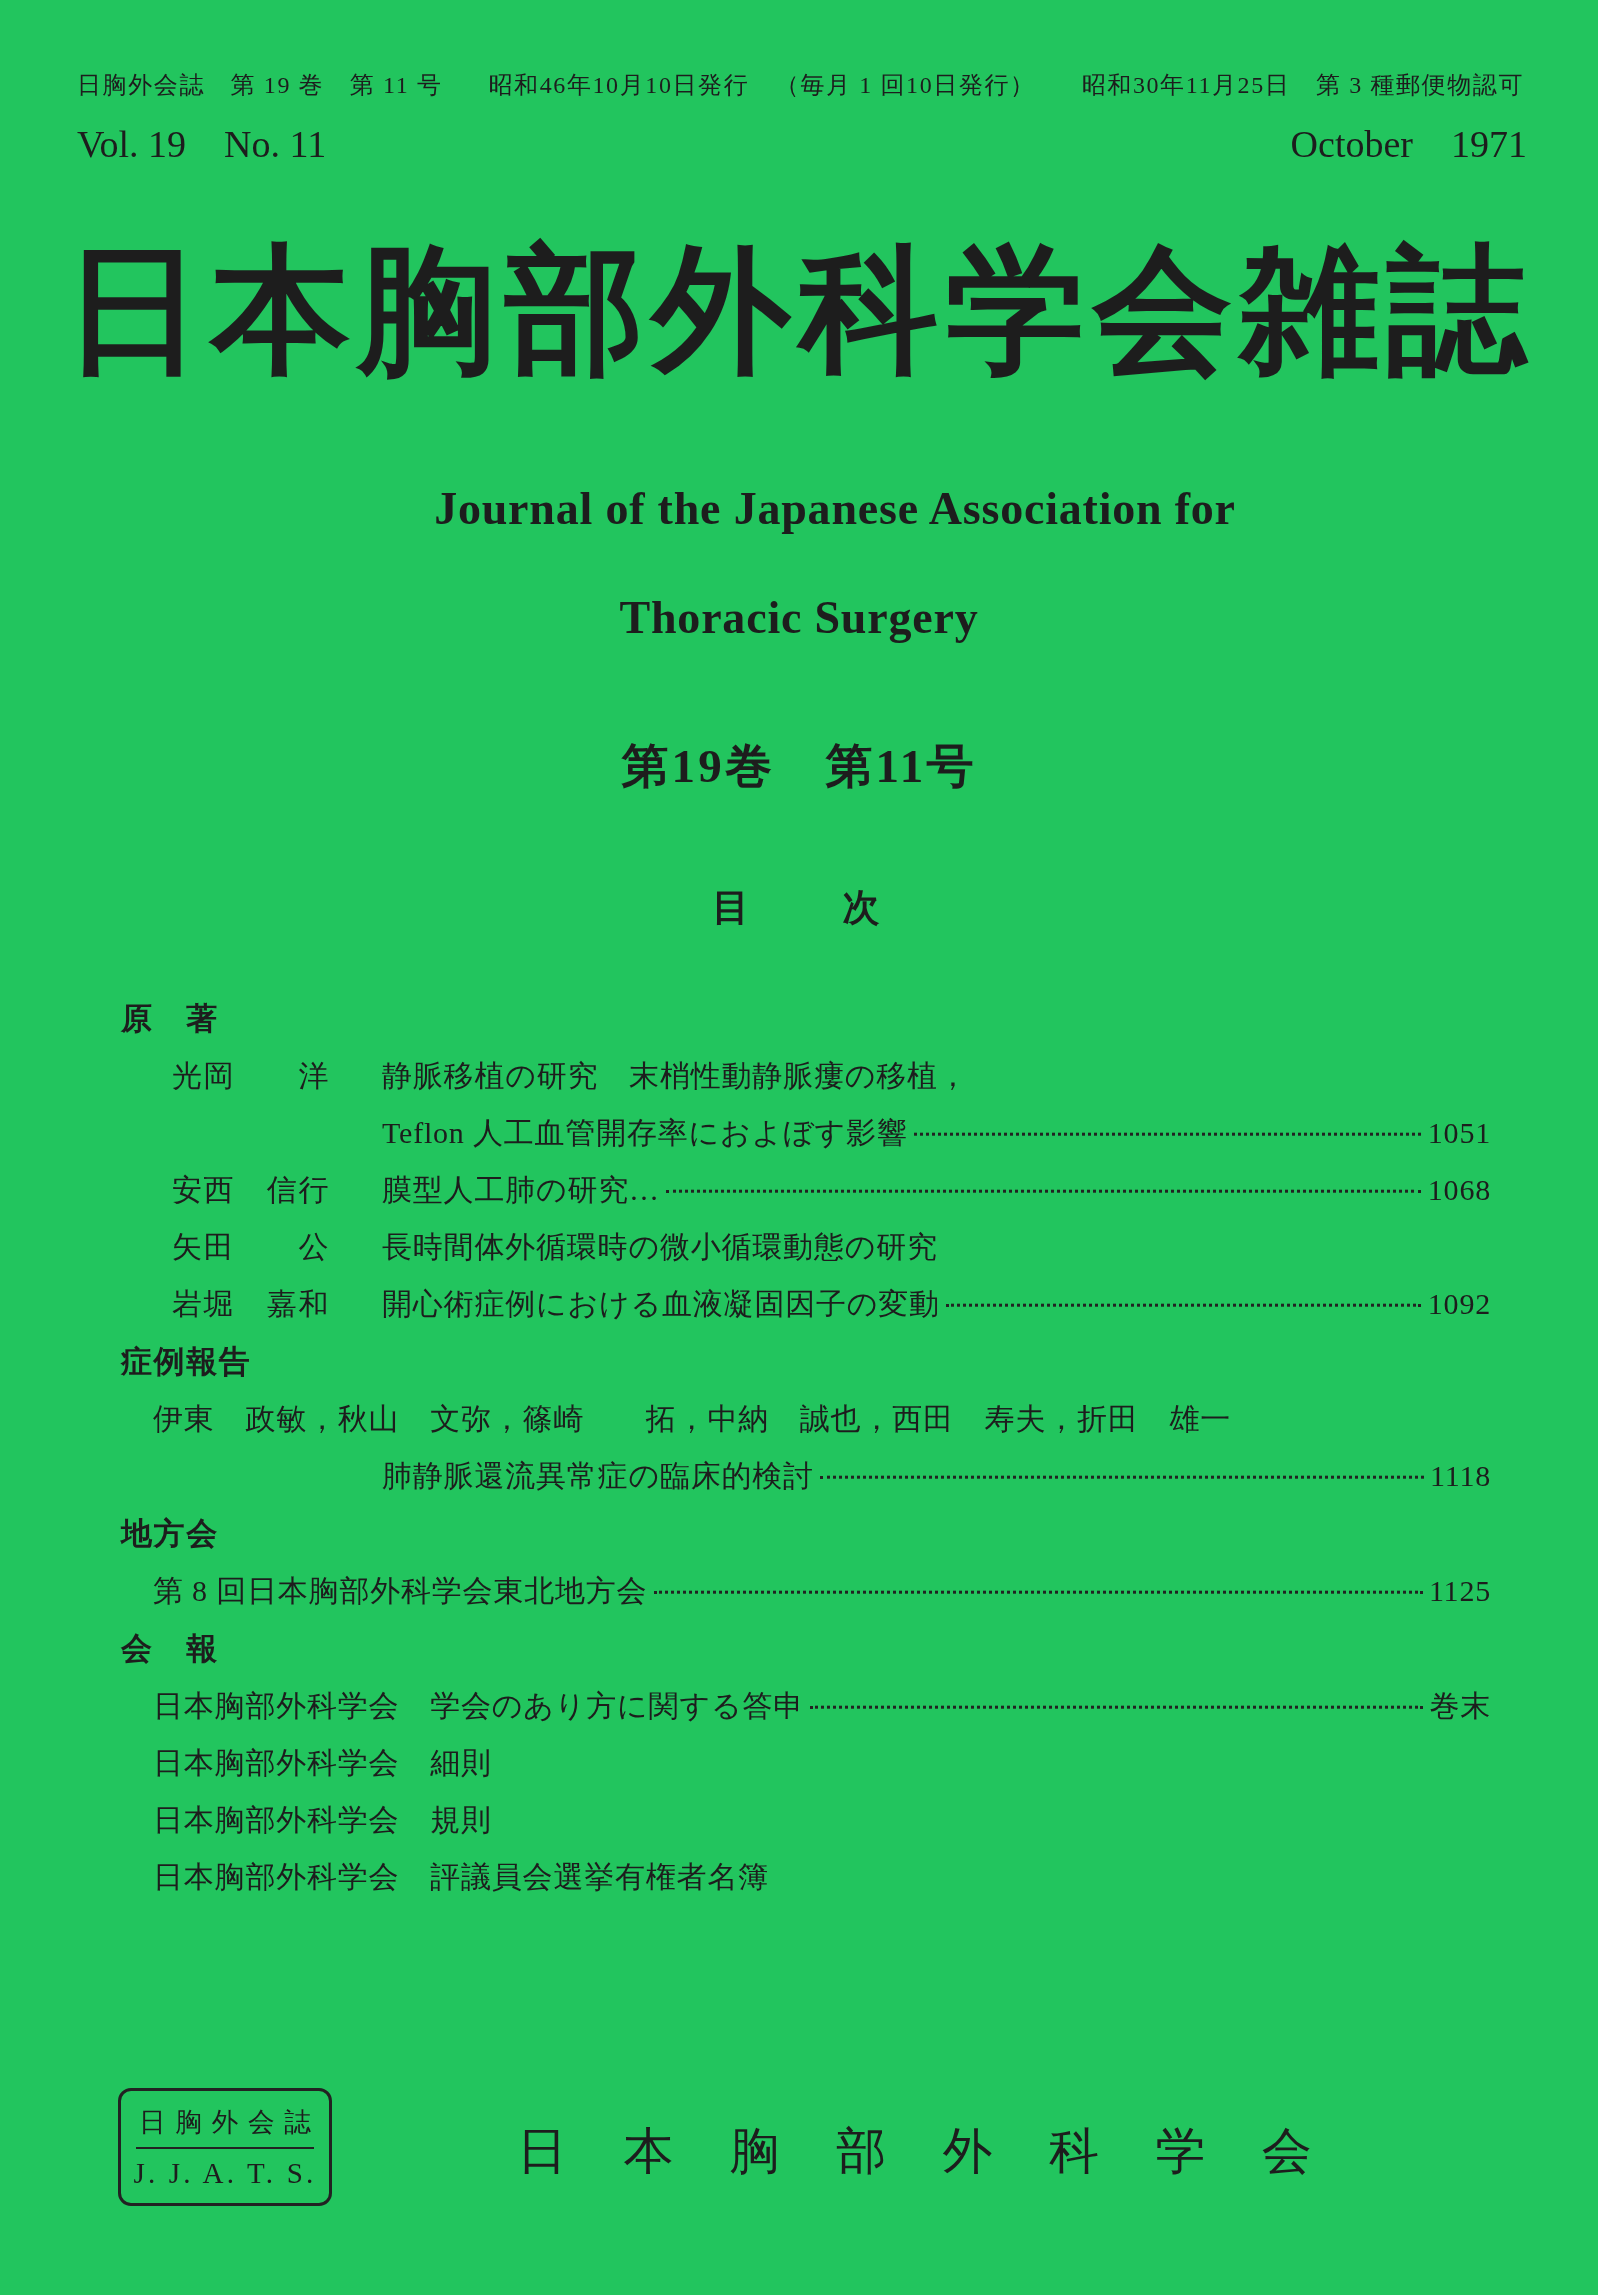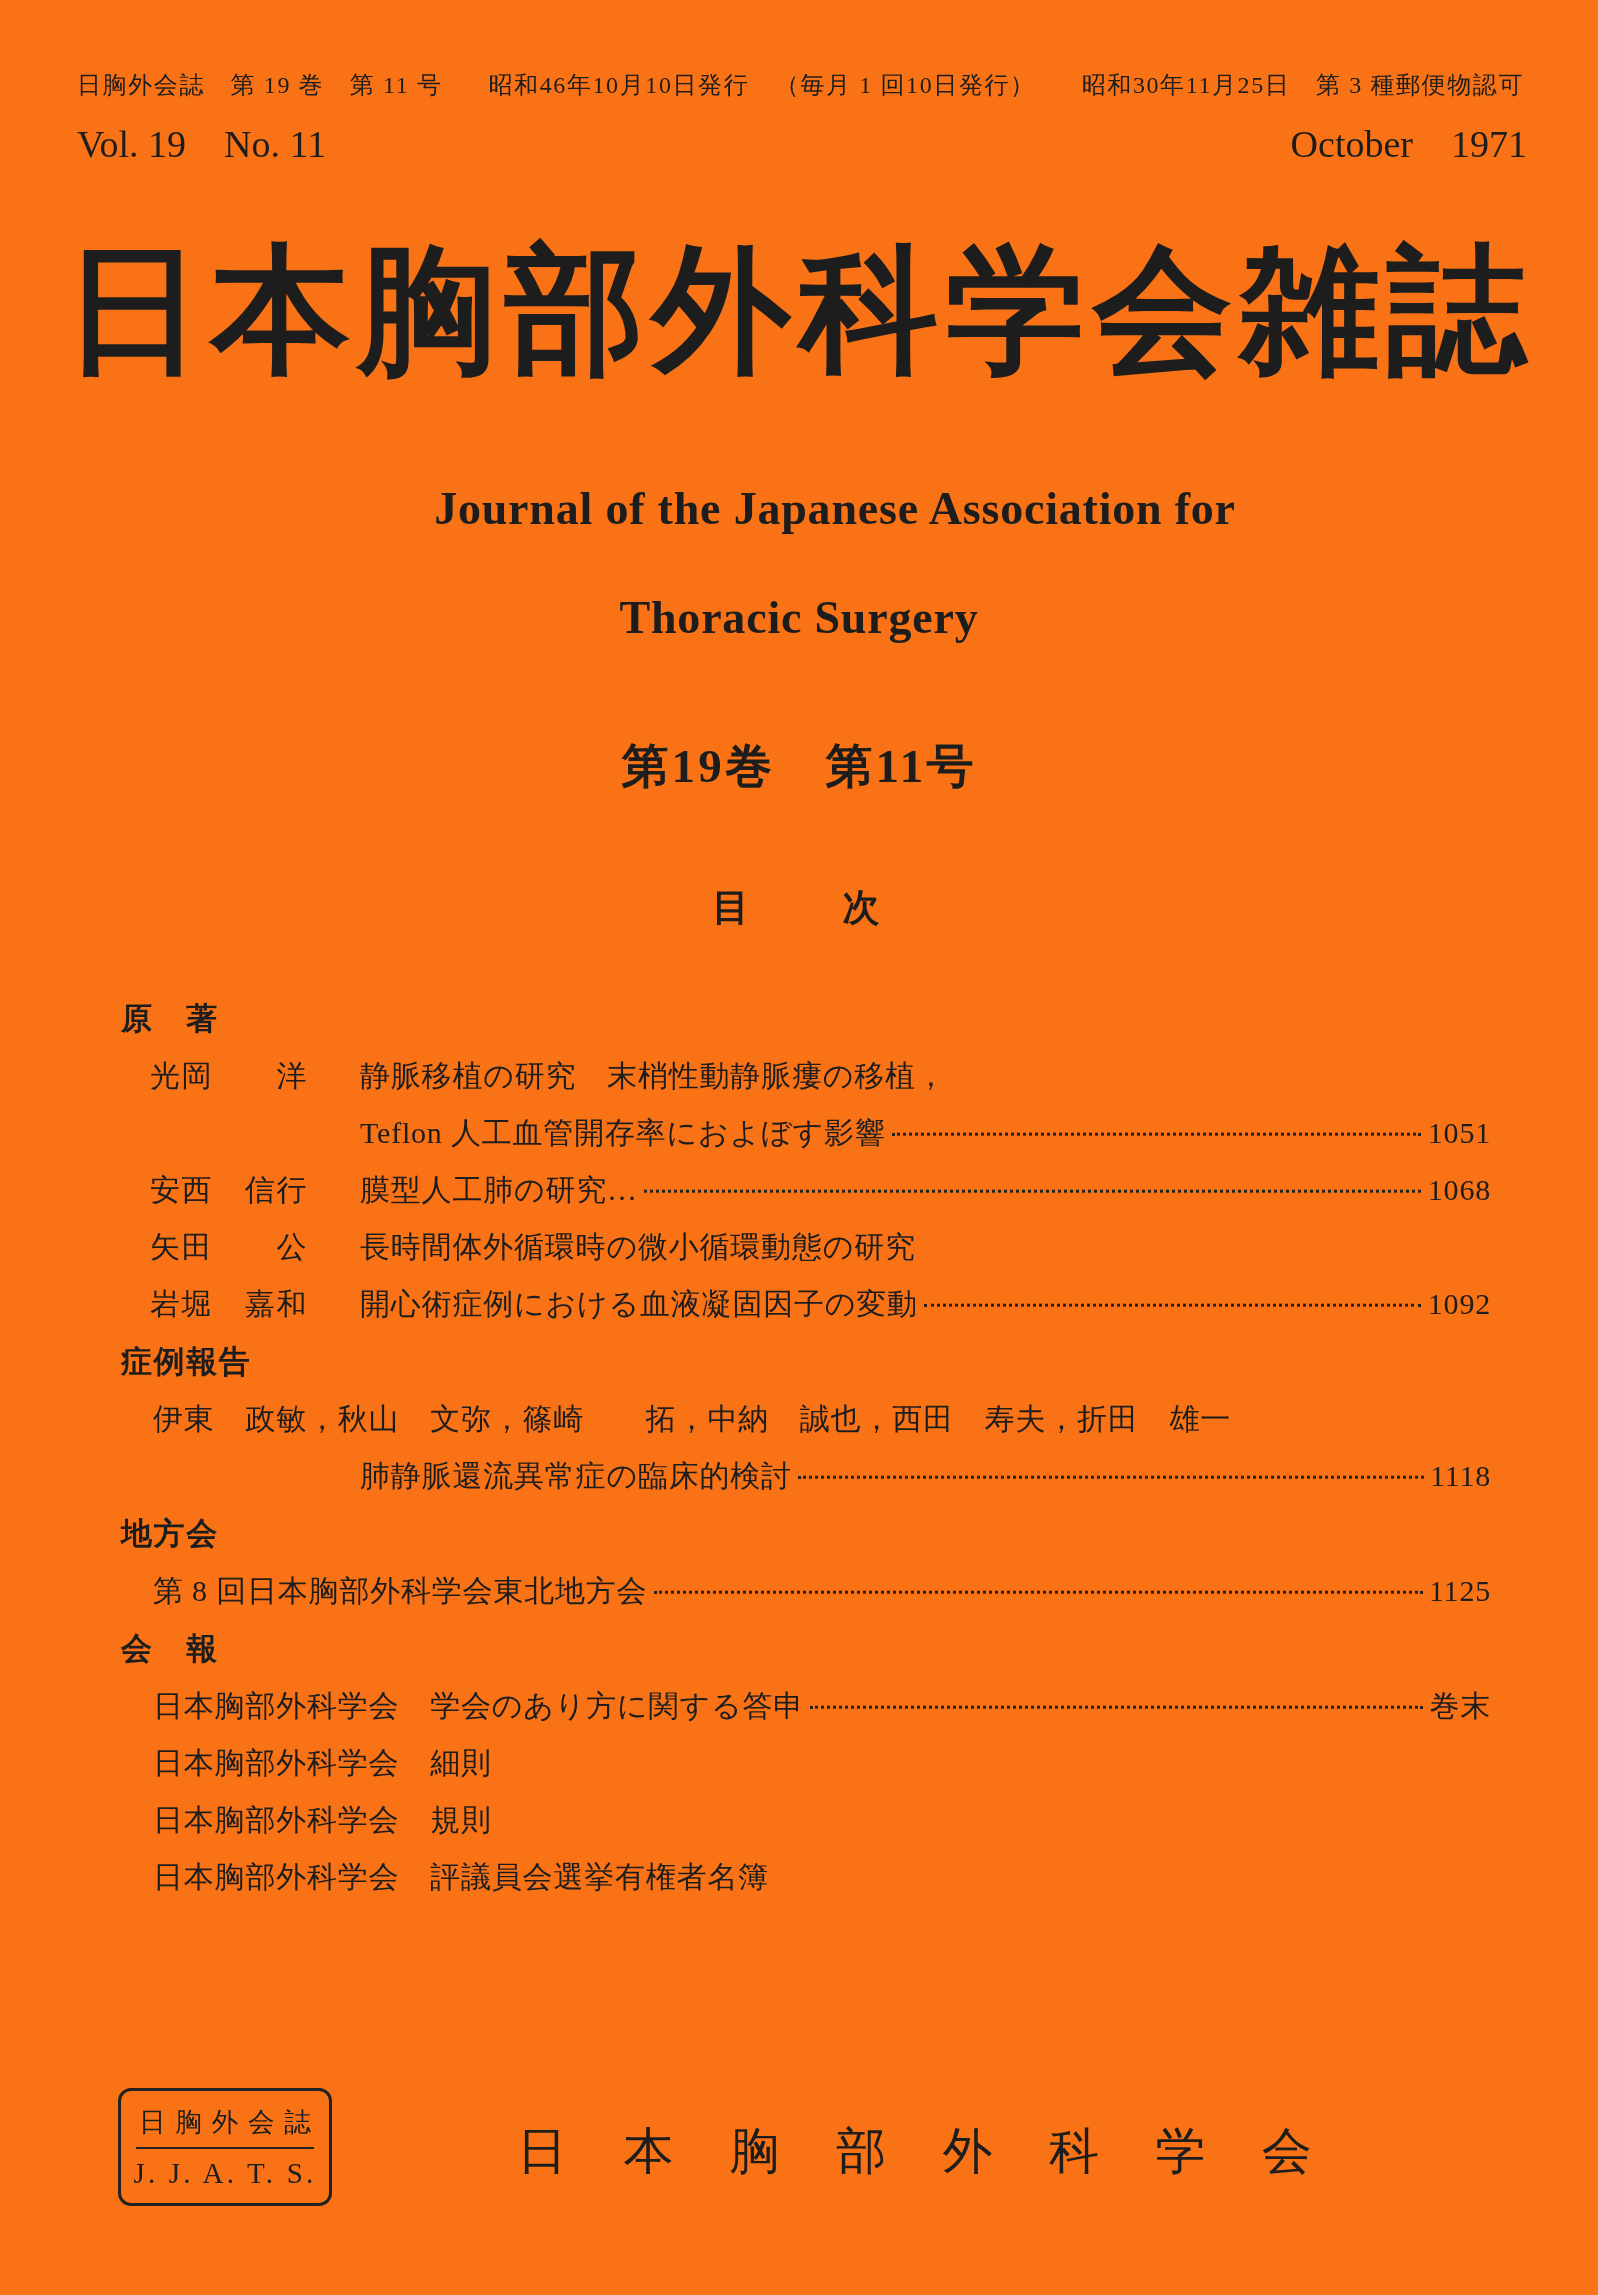--- a/index.html
+++ b/index.html
@@ -3,38 +3,38 @@
 <meta charset="utf-8">
 <style>
   html,body{margin:0;padding:0;}
   body{
     width:1598px;height:2295px;
     background:#f7c2d0;
     color:#1d1d1d;
     font-family:"Liberation Serif","DejaVu Serif",serif;
     -webkit-font-smoothing:antialiased;
   }
-  .page{position:relative;width:1598px;height:2295px;overflow:hidden;background:#f97316;}
+  .page{position:relative;width:1598px;height:2295px;overflow:hidden;background:#22c55e;}
 
   
   .hdr1{position:absolute;top:69px;left:77px;right:74px;display:flex;justify-content:space-between;align-items:baseline;font-size:24px;letter-spacing:1.6px;white-space:nowrap;}
   .hdr2{position:absolute;top:119px;left:77px;right:71px;display:flex;justify-content:space-between;align-items:baseline;font-size:38px;}
 
   
   .main-title{position:absolute;top:218px;left:0;width:100%;text-align:center;font-size:139px;font-weight:700;letter-spacing:8px;white-space:nowrap;}
   .en-title-1{position:absolute;top:482px;left:0;width:100%;text-align:center;font-size:46px;font-weight:700;letter-spacing:0.8px;margin-left:36px;}
   .en-title-2{position:absolute;top:591px;left:0;width:100%;text-align:center;font-size:46px;font-weight:700;letter-spacing:0.8px;}
   .issue-line{position:absolute;top:735px;left:0;width:100%;text-align:center;font-size:47px;font-weight:700;letter-spacing:3.2px;}
   .toc-heading-main{position:absolute;top:883px;left:0;width:100%;text-align:center;font-size:37px;font-weight:700;letter-spacing:6.4px;}
 
   
   .toc{position:absolute;top:985px;left:121px;right:107px;font-size:30px;}
   .toc-section{font-weight:700;font-size:31px;letter-spacing:1.6px;margin:13px 0 11.3px 0;}
   .toc-line{display:flex;align-items:baseline;margin:16px 0;white-space:nowrap;}
-  .toc-author{flex:0 0 210px;margin-left:29px;letter-spacing:1.6px;}
+  .toc-author{flex:0 0 210px;margin-left:51px;letter-spacing:1.6px;}
   .toc-title{flex:0 0 auto;letter-spacing:0.8px;}
   .toc-line.full .toc-title{margin-left:32px;}
   .dots{flex:1 1 auto;min-width:32px;border-bottom:3.2px dotted #222;margin:0 6.4px;transform:translateY(-7.3px);}
   .toc-page{flex:0 0 auto;text-align:right;letter-spacing:0.8px;}
 
   
   .jjats-box{position:absolute;top:2088px;left:118px;width:214px;height:118px;border:3.2px solid #222;border-radius:13px;display:flex;flex-direction:column;justify-content:space-evenly;align-items:center;padding:4.8px 0;box-sizing:border-box;}
   .jjats-top{font-size:26.6px;letter-spacing:9.7px;text-indent:9.7px;}
   .jjats-divider{width:86%;border-top:2.4px solid #222;}
   .jjats-bottom{font-size:29px;letter-spacing:3.2px;}

